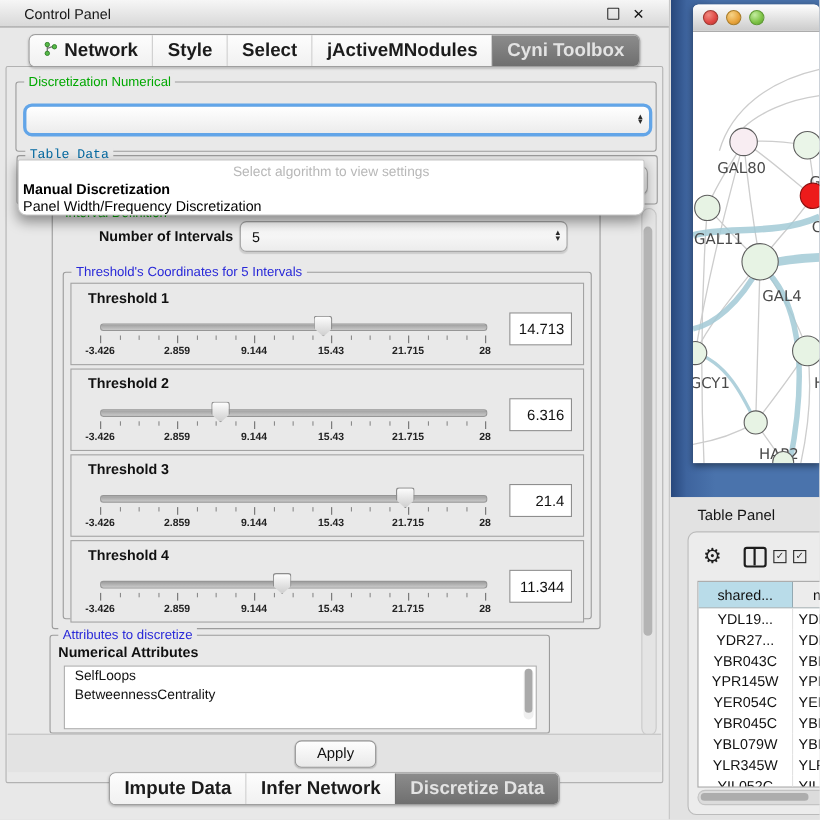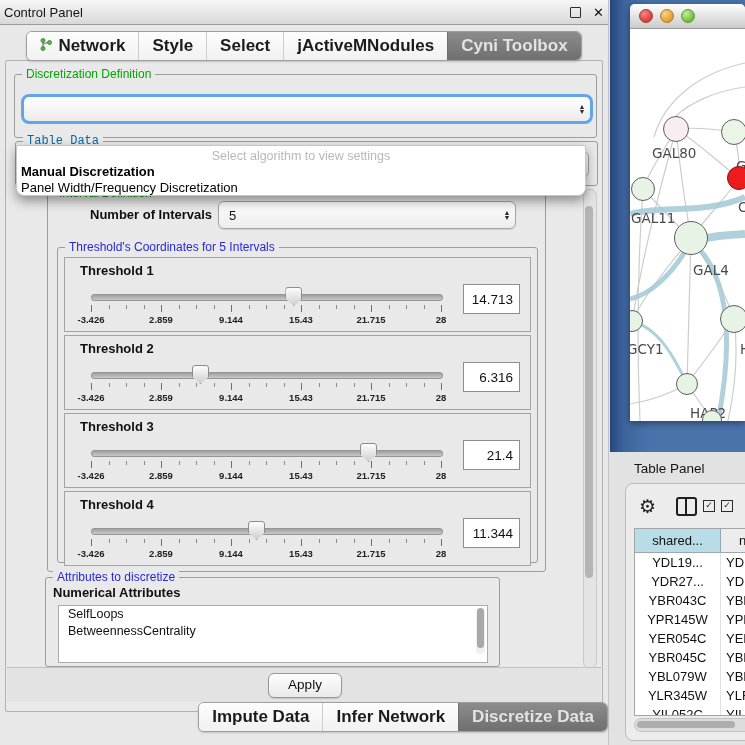--- a/index.html
+++ b/index.html
@@ -4,31 +4,31 @@
 <style>
   html,body{margin:0;padding:0;}
   body{
     width:745px;height:745px;position:relative;overflow:hidden;
     background:#DFDFDF;
     font-family:"Liberation Sans","DejaVu Sans",sans-serif;
     -webkit-font-smoothing:antialiased;
   }
   
   .cp{position:absolute;left:0;top:0;width:608px;height:745px;background:#E8E8E8;border-right:1px solid #C4C4C4;}
-  .titlebar{height:24px;background:linear-gradient(#F6F6F6,#D8D8D8);border-bottom:1px solid #9B9B9B;display:flex;align-items:center;padding:0 4px;text-align:center;}
+  .titlebar{height:24px;background:linear-gradient(#F6F6F6,#D8D8D8);border-bottom:1px solid #9B9B9B;display:flex;align-items:center;padding:0 22px;text-align:center;}
   .titlebar .title{font-size:13px;color:#151515;}
   .titlebar .sp{flex:1;}
   .float-icon{width:9px;height:9px;border:1.6px solid #2E2E2E;border-radius:1px;margin-right:12px;}
   .close-icon{font-size:13px;font-weight:700;color:#111;line-height:1;}
   .seg{display:flex;border:1px solid #9F9F9F;border-radius:6px;overflow:hidden;background:#FBFBFB;box-shadow:0 1px 2px rgba(0,0,0,0.18);}
   .seg .tab{padding:4px 13px;font-size:17px;font-weight:700;color:#1B1B1B;background:linear-gradient(#FDFDFD,#F1F1F1);display:flex;align-items:center;gap:6px;border-left:1px solid #CDCDCD;white-space:nowrap;}
   .seg .tab:first-child{border-left:none;}
   .seg .tab.selected{background:linear-gradient(#8C8C8C,#6F6F6F);color:#E3E3E3;border-left-color:#6F6F6F;}
   .top-tabs{position:absolute;left:0;width:608px;top:31px;display:flex;justify-content:center;z-index:2;}
-  .bottom-tabs{position:absolute;left:0;width:608px;top:702px;display:flex;justify-content:flex-end;z-index:2;}
+  .bottom-tabs{position:absolute;left:0;width:608px;top:702px;display:flex;justify-content:center;z-index:2;}
   .content{position:absolute;left:5px;top:60px;width:596px;height:650px;border:1px solid #B2B2B2;border-radius:2px;background:#E9E9E9;}
   .groupbox{position:absolute;border:1px solid #9C9C9C;border-radius:3px;}
   .grouplabel{position:absolute;top:-8px;left:7px;background:#E9E9E9;padding:0 4px;font-size:12px;line-height:14px;}
   .lbl-green{color:#00A800;}
   .lbl-blue{color:#2828D8;}
   .lbl-black{color:#0369a1;font-family:Liberation Mono, monospace;}
   .combo{position:absolute;border:1px solid #A6A6A6;border-radius:6px;background:linear-gradient(#FFFFFF,#ECECEC);box-shadow:0 1px 1px rgba(0,0,0,0.12);display:flex;align-items:center;}
   .combo .cval{font-size:13px;color:#111;padding-left:10px;flex:1;white-space:nowrap;overflow:hidden;}
   .stepper{width:16px;display:flex;flex-direction:column;align-items:center;justify-content:center;line-height:5px;font-size:7px;color:#2A2A2A;}
   .combo-focus{position:absolute;border:3px solid #62A5E8;border-radius:8px;background:linear-gradient(#FFF,#ECECEC);display:flex;}
@@ -124,21 +124,21 @@
         </div>
         <div class="tab selected">
           <span>Cyni Toolbox</span>
         </div>
       </div>
   </div>
 
   <div class="content">
 
     <div class="groupbox" style="left:8px;top:13px;width:581px;height:62px;">
-      <span class="grouplabel lbl-green">Discretization Definition</span>
+      <span class="grouplabel lbl-green">Discretization Numerical</span>
     </div>
 
     <div class="combo-focus" style="left:15px;top:33px;width:566px;height:24px;">
       <span class="fsp"></span>
       <span class="stepper">▲<br>▼</span>
     </div>
 
     <div class="popup">
       <div class="prompt">Select algorithm to view settings</div>
       <div id="dd-items">

